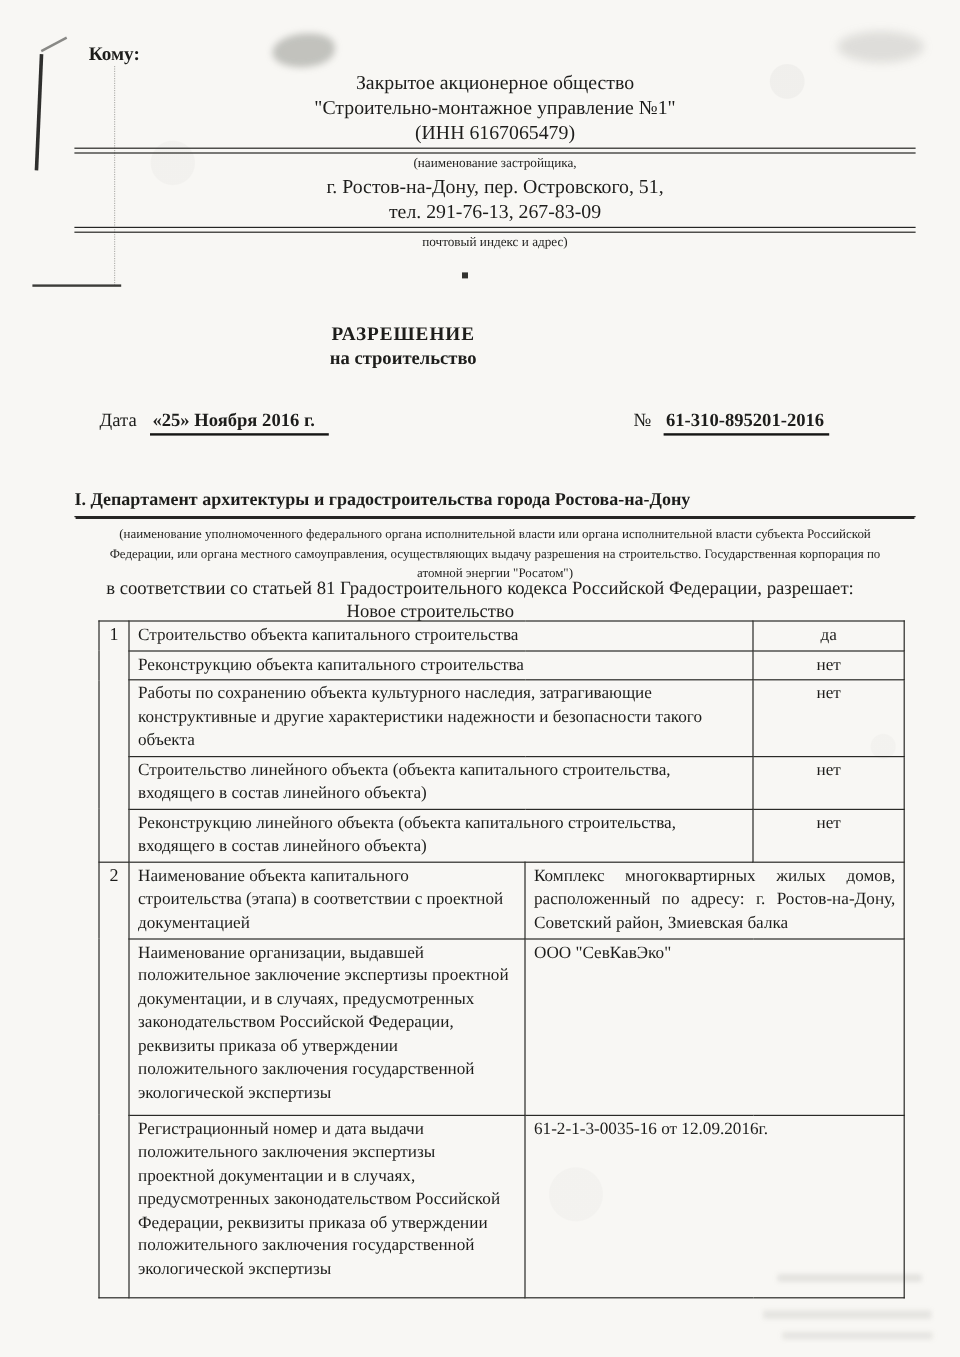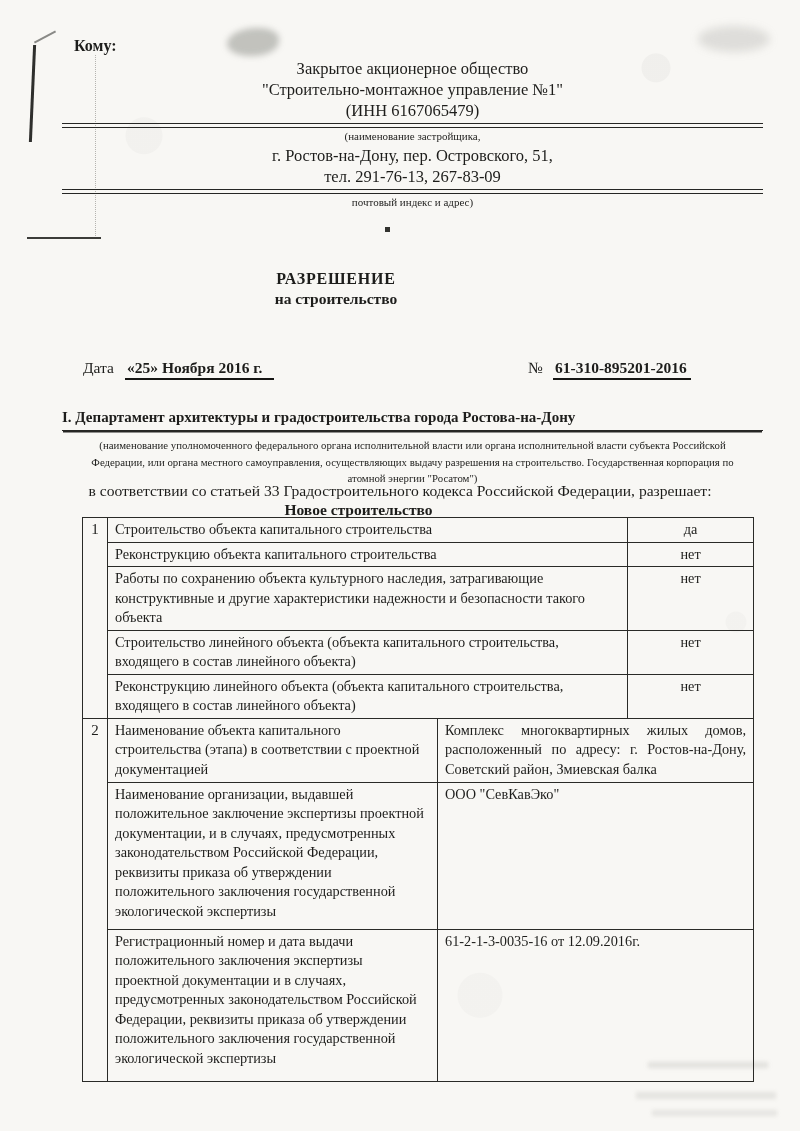--- a/index.html
+++ b/index.html
@@ -34,30 +34,30 @@
   .header-block{position:absolute;left:62px;top:58px;width:701px;text-align:center;}
   .org{font-size:16.5px;line-height:21px;}
   .dline{height:3px;border-top:1.4px solid #262624;border-bottom:1.4px solid #262624;margin:2px 0 1px 0;}
   .caption-s{font-size:11px;line-height:14px;color:#242422;}
   .addr-group{margin-top:2px;}
 
   .title-block{position:absolute;left:0;top:269px;width:672px;text-align:center;}
   .title1{font-size:16px;font-weight:bold;letter-spacing:.8px;line-height:20px;}
   .title2{font-size:15.5px;font-weight:bold;line-height:20px;}
 
-  .meta{position:absolute;left:0;top:359px;width:800px;height:22px;font-size:15.5px;}
+  .meta{position:absolute;left:0;top:342px;width:800px;height:22px;font-size:15.5px;}
   .meta .lab-date{position:absolute;left:83px;top:0;}
   .meta .val-date{position:absolute;left:125px;top:0;font-weight:bold;border-bottom:2px solid #161614;padding:0 12px 1px 2px;}
   .meta .lab-no{position:absolute;left:528px;top:0;}
   .meta .val-no{position:absolute;left:553px;top:0;font-weight:bold;border-bottom:2px solid #161614;padding:0 4px 1px 2px;}
 
   .sec-heading{position:absolute;left:62px;top:407px;width:701px;font-size:15px;font-weight:bold;line-height:20px;padding-bottom:3px;border-bottom:1.4px solid #262624;box-shadow:0 2.5px 0 -1px #262624;}
   .sec-caption{position:absolute;left:55px;top:437px;width:715px;text-align:center;font-size:10.8px;line-height:16.5px;color:#242422;}
   .sec-intro{position:absolute;left:0;top:481px;width:800px;text-align:center;font-size:15.6px;line-height:19px;}
-  .sec-subtitle{position:absolute;left:0;top:500px;width:717px;text-align:center;font-size:15.5px;font-weight:bold;line-height:19px;}
+  .sec-subtitle{position:absolute;left:0;top:500px;width:717px;text-align:center;font-size:15.5px;font-weight:normal;line-height:19px;}
 
   table.doc-table{
     position:absolute;left:82px;top:517px;
     width:671px;table-layout:fixed;
     border-collapse:collapse;
     font-size:14.3px;line-height:19.5px;
   }
   table.doc-table td{border:1.6px solid #2a2a27;vertical-align:top;padding:2px 7px 2px 7px;overflow:hidden;}
   td.num{text-align:center;vertical-align:middle;padding:0;font-size:15px;}
   td.val-c{text-align:center;}
@@ -107,21 +107,21 @@
     <span class="lab-no">№</span>
     <span class="val-no">61-310-895201-2016</span>
   </div>
 
   <div class="sec-heading">I. Департамент архитектуры и градостроительства города Ростова-на-Дону</div>
   <div class="sec-caption">
     <div>(наименование уполномоченного федерального органа исполнительной власти или органа исполнительной власти субъекта Российской</div>
     <div>Федерации, или органа местного самоуправления, осуществляющих выдачу разрешения на строительство. Государственная корпорация по</div>
     <div>атомной энергии "Росатом")</div>
   </div>
-  <div class="sec-intro">в соответствии со статьей 33 Градостроительного кодекса Российской Федерации, разрешает:</div>
+  <div class="sec-intro">в соответствии со статьей 81 Градостроительного кодекса Российской Федерации, разрешает:</div>
   <div class="sec-subtitle">Новое строительство</div>
 
   <table class="doc-table">
     <colgroup>
       <col style="width:25px">
         <col style="width:330px">
         <col style="width:190px">
         <col style="width:126px">
     </colgroup>
     <tbody>

